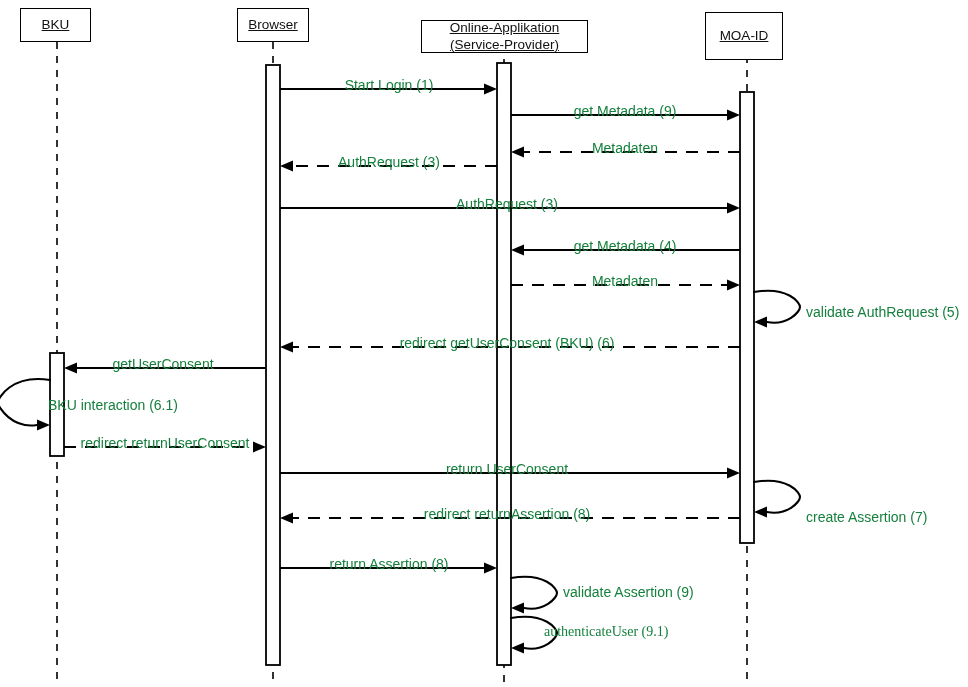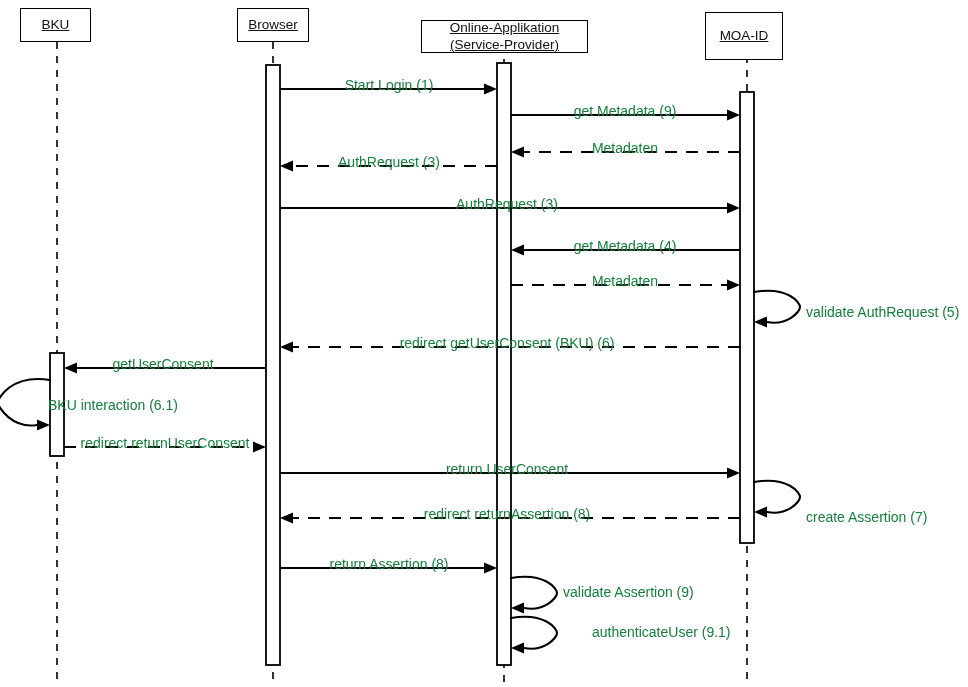--- a/index.html
+++ b/index.html
@@ -94,15 +94,15 @@
       <div class="msg-label center" style="left: 507px; top: 336px;">redirect getUserConsent (BKU) (6)</div>
       <div class="msg-label center" style="left: 163px; top: 357px;">getUserConsent</div>
       <div class="msg-label center" style="left: 165px; top: 436px;">redirect returnUserConsent</div>
       <div class="msg-label center" style="left: 507px; top: 462px;">return UserConsent</div>
       <div class="msg-label center" style="left: 507px; top: 507px;">redirect returnAssertion (8)</div>
       <div class="msg-label center" style="left: 389px; top: 557px;">return Assertion (8)</div>
       <div class="msg-label left" style="left: 806px; top: 305px;">validate AuthRequest (5)</div>
       <div class="msg-label left" style="left: 4px; top: 398px; margin-left: 44px;">BKU interaction (6.1)</div>
       <div class="msg-label left" style="left: 806px; top: 462px; margin-top: 48px;">create Assertion (7)</div>
       <div class="msg-label left" style="left: 563px; top: 585px;">validate Assertion (9)</div>
-      <div class="msg-label left" style="left: 592px; top: 625px;">authenticateUser (9.1)</div>
+      <div class="msg-label left" style="left: 544px; top: 625px; font-family: Liberation Serif, serif;">authenticateUser (9.1)</div>
     </div>
 </div>
 
 </body></html>

